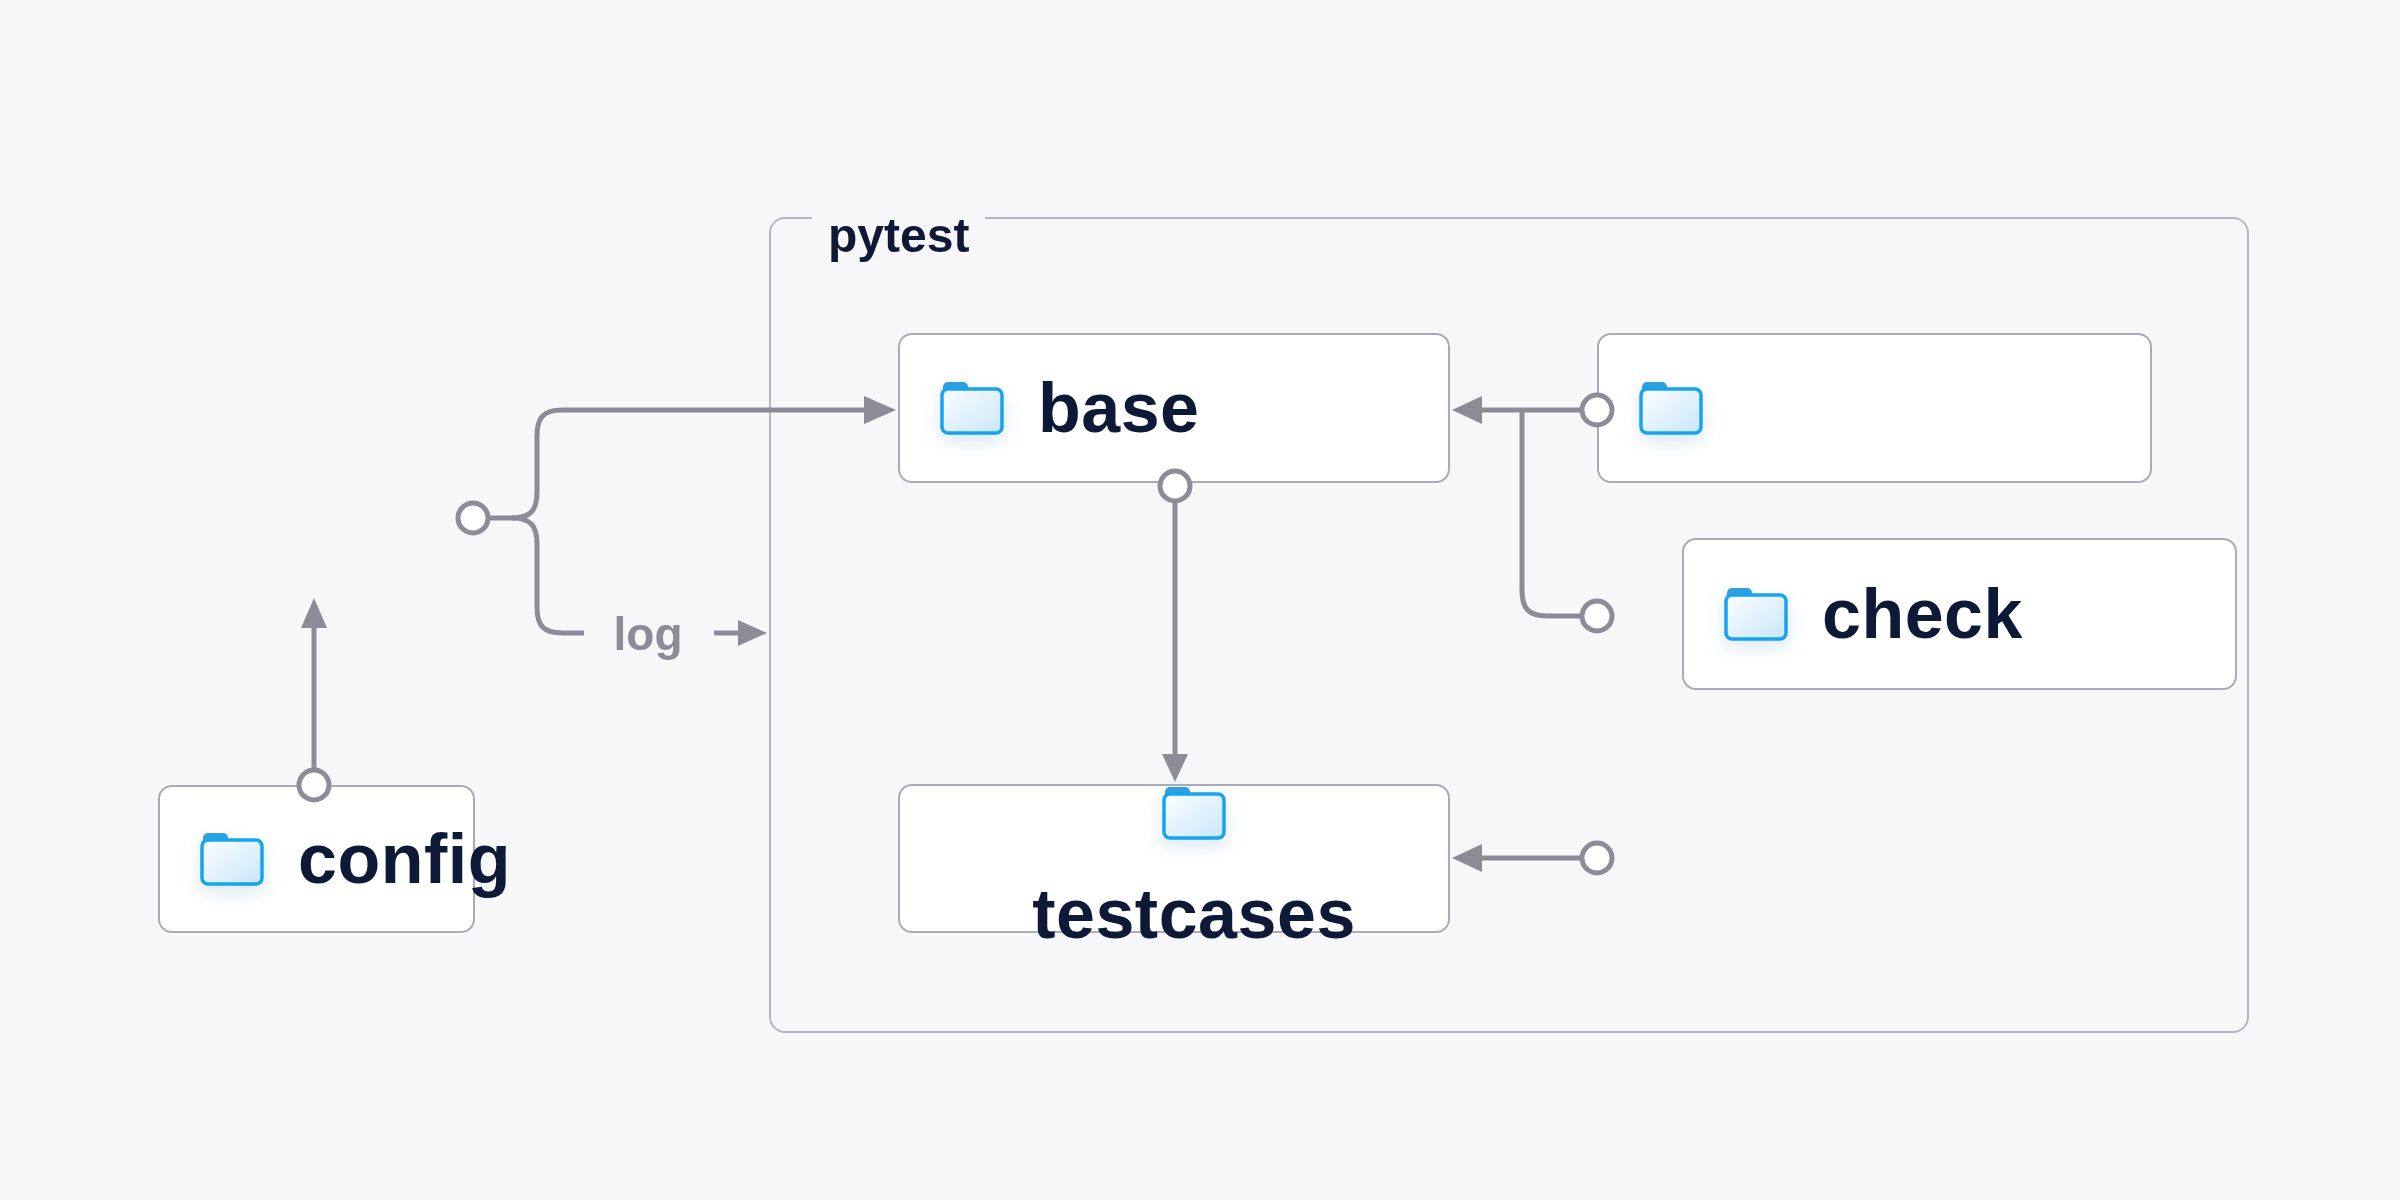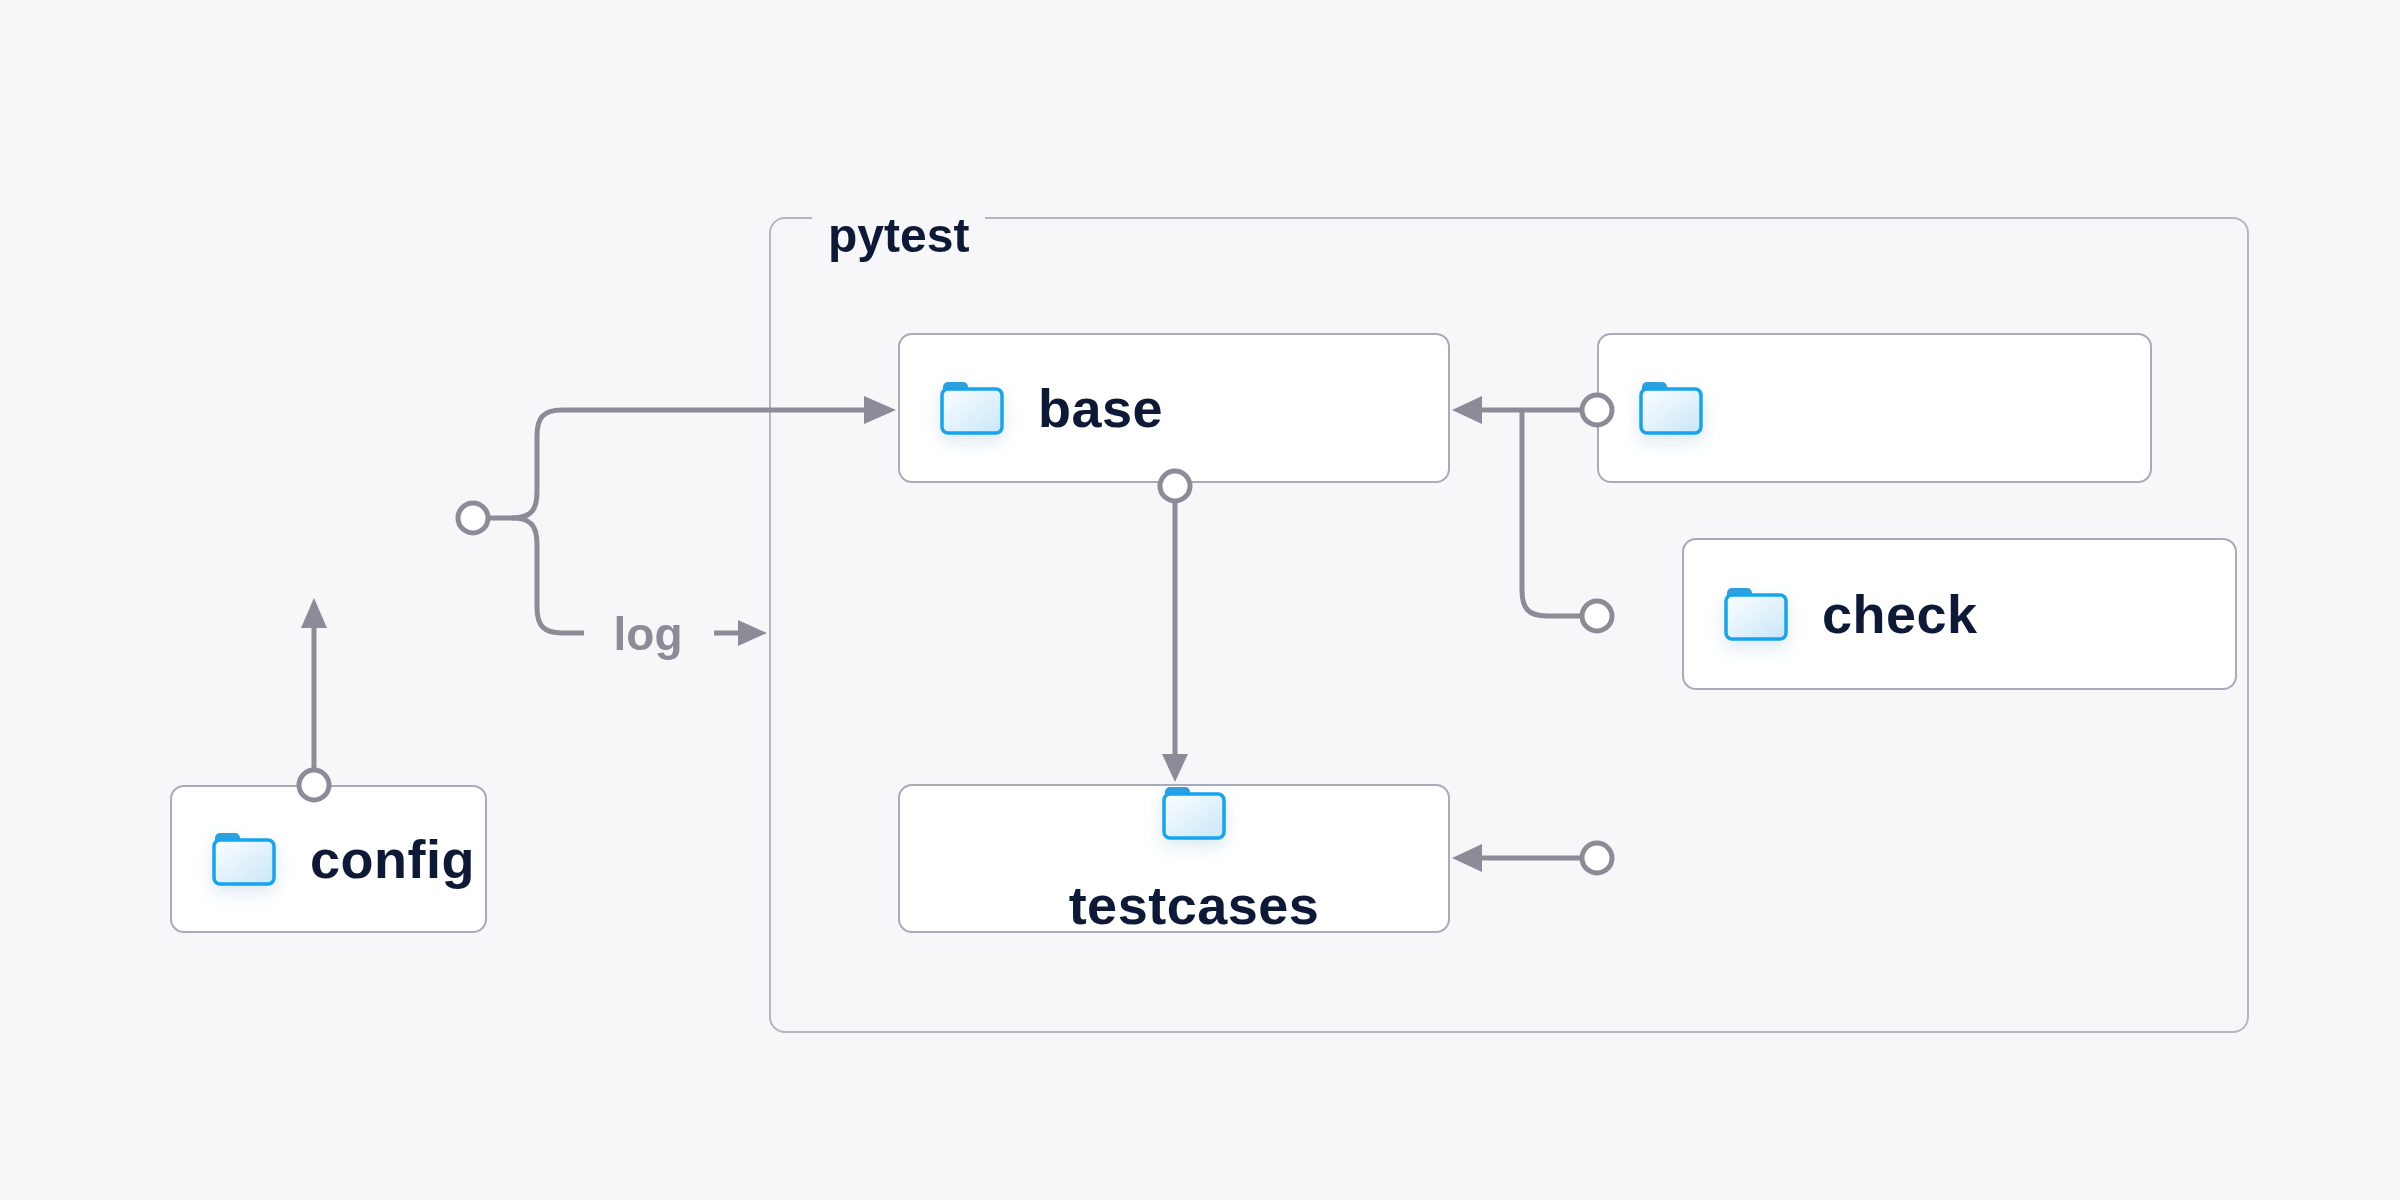--- a/index.html
+++ b/index.html
@@ -10,26 +10,26 @@
   .group-box{position:absolute;left:769px;top:217px;width:1476px;height:812px;
              border:2.5px solid #b5b6c3;border-radius:16px;background:transparent;z-index:1;}
   .group-label{position:absolute;left:812px;top:186px;height:62px;z-index:2;
                display:flex;align-items:center;gap:19px;padding:0 16px;background:#f7f7f9;flex-direction:column;}
   .accent-bar{width:10px;height:62px;border-radius:4px;background:#14a7f3;}
   .group-label-text{font-size:48px;font-weight:700;color:#0d1936;line-height:62px;}
 
   
   .node{position:absolute;background:#ffffff;border:2.5px solid #a9abb9;border-radius:14px;
         display:flex;align-items:center;padding-left:40px;gap:34px;box-sizing:border-box;z-index:2;}
-  .node-label{font-size:54px;font-weight:700;color:#0d1936;letter-spacing:0.5px;}
+  .node-label{font-size:70px;font-weight:700;color:#0d1936;letter-spacing:0.5px;}
   .folder-icon{width:64px;height:54px;flex:0 0 auto;
                filter:drop-shadow(0 7px 9px rgba(60,130,180,0.18));}
 
   .node-utils    {left:158px; top:443px; width:312px; height:150px;}
-  .node-config   {left:158px; top:785px; width:317px; height:148px;margin-left:12px;}
+  .node-config   {left:158px; top:785px; width:317px; height:148px;}
   .node-base     {left:898px; top:333px; width:552px; height:150px;}
   .node-testcases{left:898px; top:784px; width:552px; height:149px;flex-direction:column;}
   .node-pymilvus {left:1597px;top:333px; width:555px; height:150px;}
   .node-check    {left:1682px;top:538px; width:555px; height:152px;}
   .node-common   {left:1597px;top:784px; width:555px; height:149px;}
 
   
   .connectors{position:absolute;left:0;top:0;width:2400px;height:1200px;z-index:3;pointer-events:none;}
   .edge{stroke:#8b8c97;stroke-width:5;fill:none;}
   .arrowhead{fill:#8b8c97;stroke:none;}

